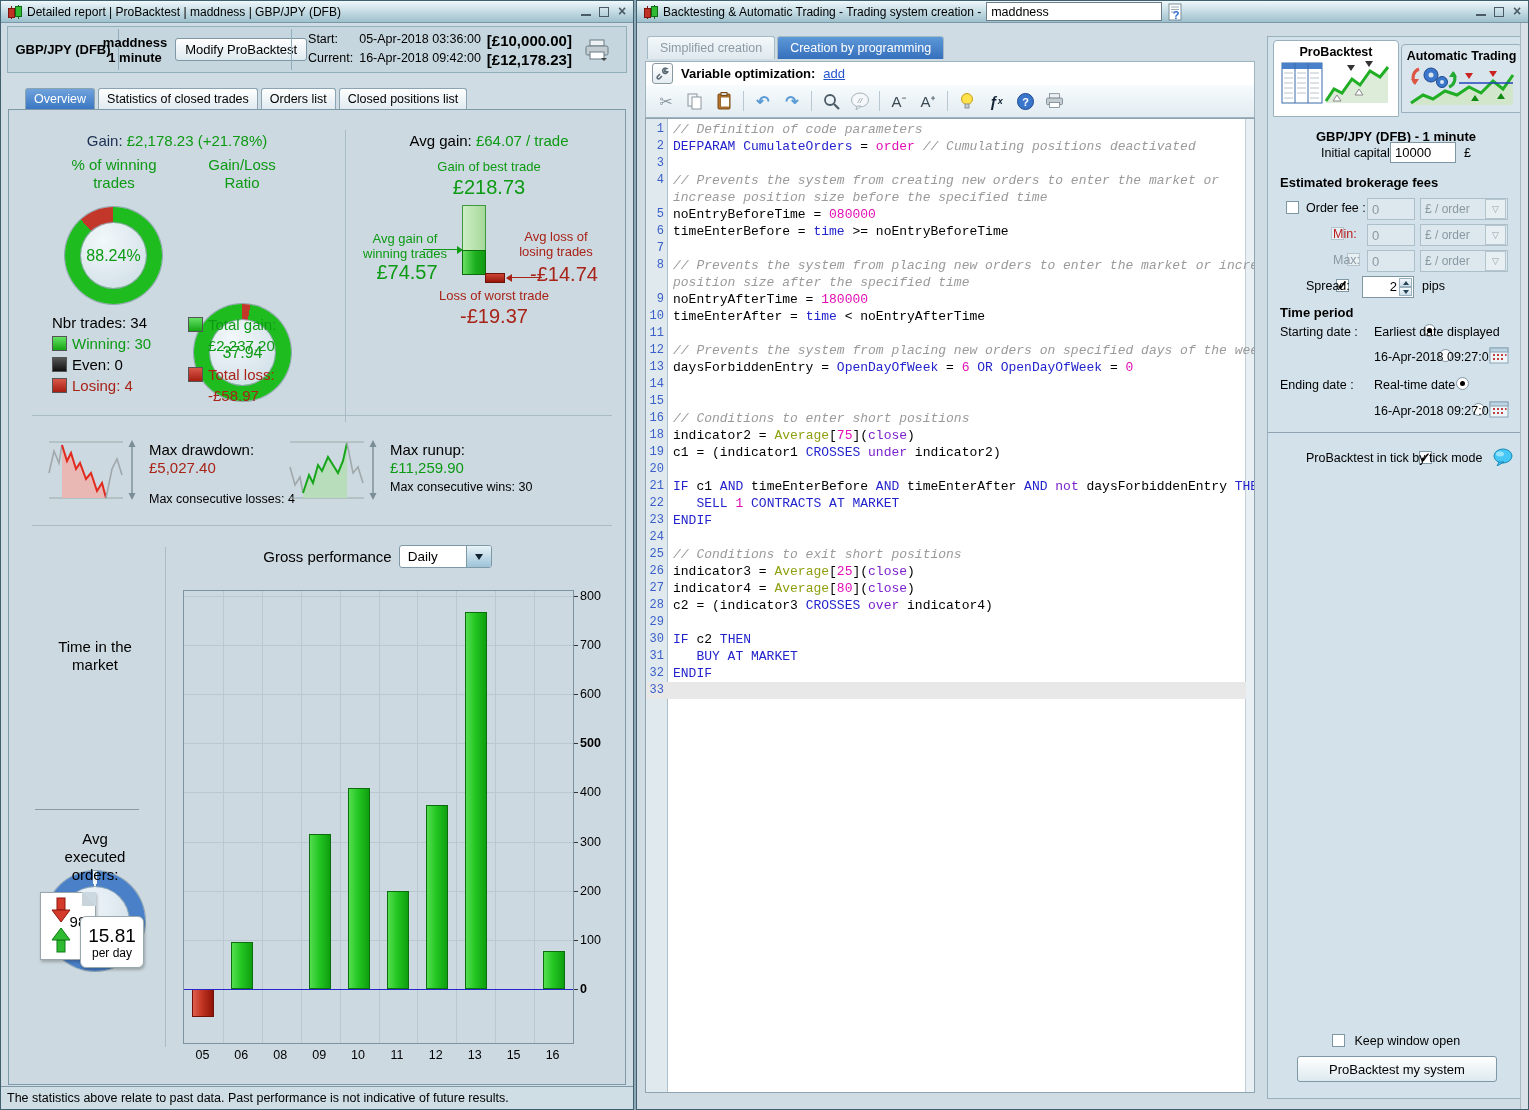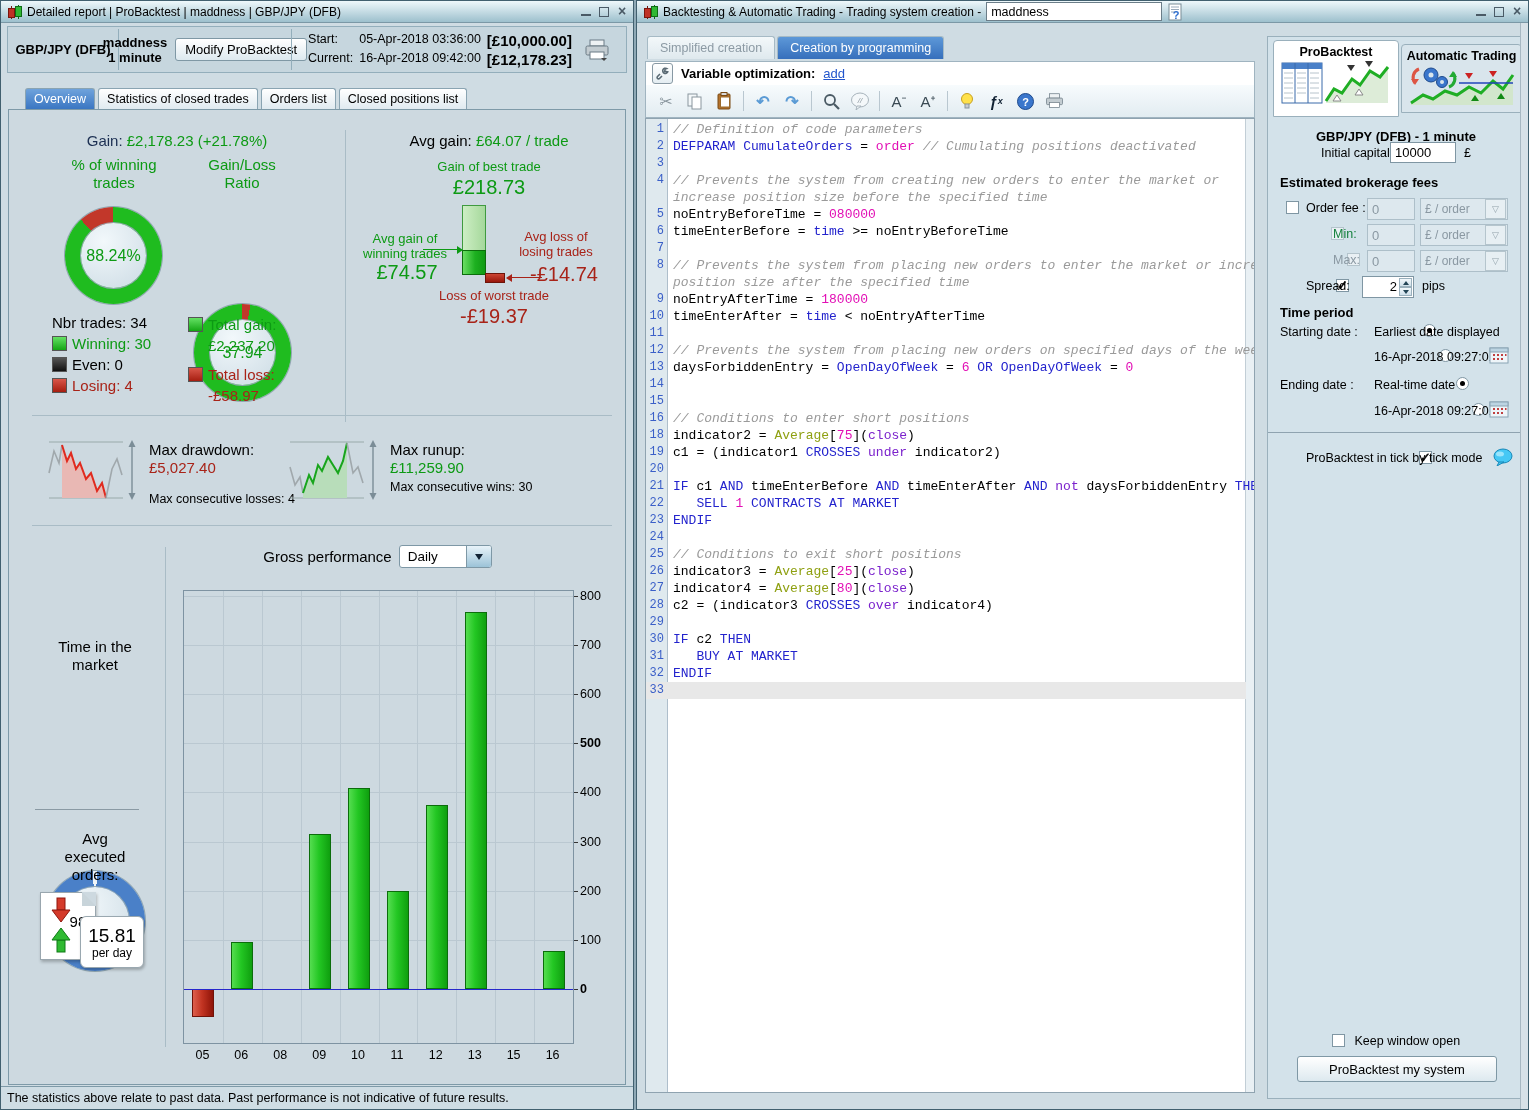--- a/index.html
+++ b/index.html
@@ -589,21 +589,21 @@
 
     <span class="cb abs" style="left:18px;top:164px"></span>
     <div class="abs plabel" style="left:38px;top:164px">Order fee :</div>
     <input class="inp dis abs" style="left: 99px; top: 161px; width: 48px; height: 22px;" value="0">
     <div class="dsel" style="left:152px;top:161px;width:88px">
         <span class="dt">£ / order</span>
         <span class="da">▽</span>
       </div>
 
     <span class="cb dis abs" style="left:46px;top:190px"></span>
-    <div class="abs plabel" style="left:65px;top:190px;color:#15803d">Min:</div>
+    <div class="abs plabel" style="left:65px;top:190px;color:#b91c1c">Min:</div>
     <input class="inp dis abs" style="left: 99px; top: 187px; width: 48px; height: 22px;" value="0">
     <div class="dsel" style="left:152px;top:187px;width:88px">
         <span class="dt">£ / order</span>
         <span class="da">▽</span>
       </div>
 
     <span class="cb dis abs" style="left:46px;top:216px"></span>
     <div class="abs plabel" style="left:65px;top:216px;color:#8a98a2">Max:</div>
     <input class="inp dis abs" style="left: 99px; top: 213px; width: 48px; height: 22px;" value="0">
     <div class="dsel" style="left:152px;top:213px;width:88px">

